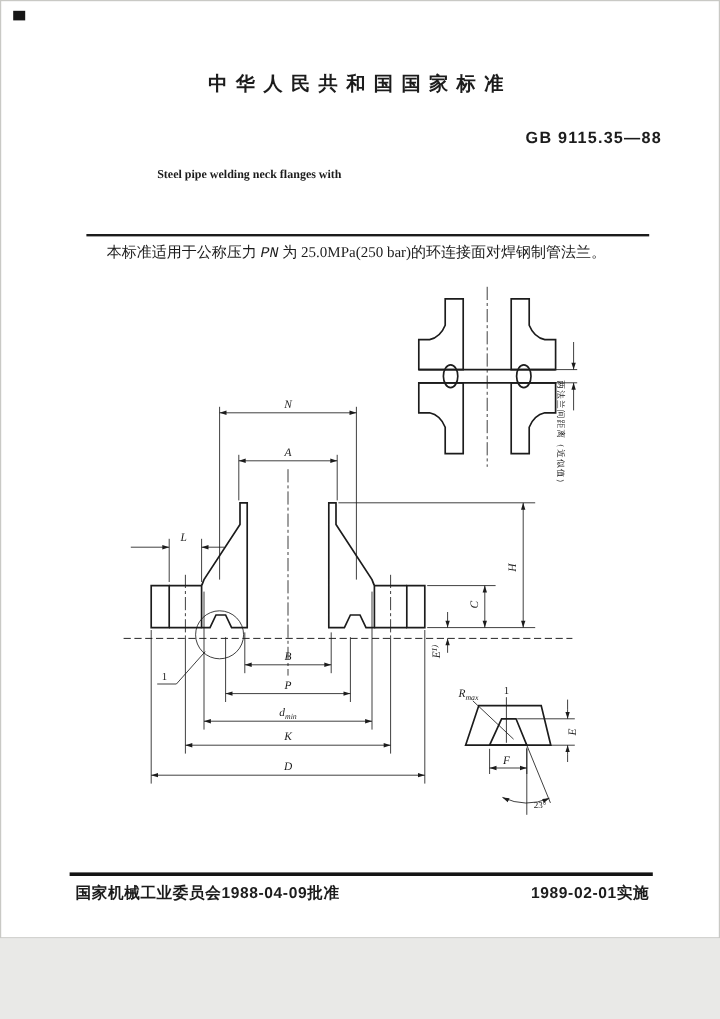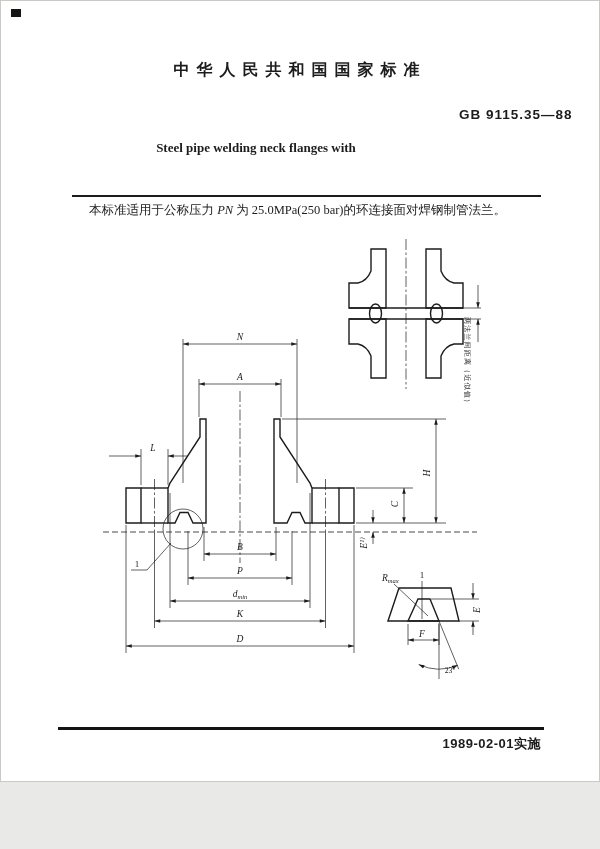--- a/index.html
+++ b/index.html
@@ -5,30 +5,30 @@
   html,body{margin:0;padding:0;background:#e9e9e7;}
   .page{
     position:relative;width:600px;height:782px;margin:0 auto;
     background:#ffffff;border:1px solid #c9c9c5;box-sizing:border-box;
     font-family:"Liberation Sans",sans-serif;color:#1c1c1c;overflow:hidden;
   }
   .corner-mark{position:absolute;left:10px;top:8px;width:10px;height:8px;background:#161616;}
   .std-header{position:absolute;top:59px;left:0;width:100%;text-align:center;
     font-size:16px;font-weight:bold;letter-spacing:7px;}
   .title-cn{position:absolute;top:103px;left:99px;font-size:15.5px;font-weight:bold;letter-spacing:0.5px;white-space:nowrap;}
-  .std-no{position:absolute;top:106px;left:458px;font-size:13.5px;font-weight:bold;letter-spacing:1px;white-space:nowrap;}
-  .en-line{position:absolute;left:130px;width:250px;text-align:center;
-    font-family:"Liberation Serif",serif;font-weight:bold;font-size:13px;white-space:nowrap;}
+  .std-no{position:absolute;top:106px;left:437px;font-size:13.5px;font-weight:bold;letter-spacing:1px;white-space:nowrap;}
+  .en-line{position:absolute;left:130px;width:250px;
+    font-family:"Liberation Serif",serif;font-weight:bold;font-size:10px;white-space:nowrap;}
   .en1{top:139px;} .en2{top:158px;}
   .rule-top{position:absolute;top:194px;left:71px;width:469px;height:2px;background:#1c1c1c;}
   .body-text{font-family:"Liberation Serif",serif;font-size:12.5px;white-space:nowrap;}
   .scope{position:absolute;top:201px;left:88px;}
   .clause{position:absolute;top:220px;left:72px;font-weight:bold;font-family:"Liberation Sans",sans-serif;font-size:12.5px;}
   .clause .num{margin-right:10px;}
-  .var{font-family:Liberation Serif, serif;font-style:italic;}
+  .var{font-family:Liberation Mono, monospace;font-style:italic;}
   .note{position:absolute;top:697px;left:86px;font-family:"Liberation Serif",serif;font-size:11px;white-space:nowrap;}
   .rule-bottom{position:absolute;top:726px;left:57px;width:486px;height:2.5px;background:#141414;}
   .footer-left{position:absolute;top:734px;left:62px;font-size:13px;font-weight:bold;letter-spacing:0.5px;}
   .footer-right{position:absolute;top:734px;right:58px;font-size:13px;font-weight:bold;letter-spacing:0.5px;}
   .drawing-svg{position:absolute;top:230px;left:0;}
   .ln-b{stroke:#1c1c1c;stroke-width:1.4;fill:none;}
   .ln-t{stroke:#1c1c1c;stroke-width:0.7;fill:none;}
   .ln-cl{stroke:#1c1c1c;stroke-width:0.7;fill:none;stroke-dasharray:11 2.5 2.5 2.5;}
   .ln-dash{stroke:#1c1c1c;stroke-width:0.8;fill:none;stroke-dasharray:6 3;}
   .dim-label{font-family:"Liberation Serif",serif;font-style:italic;font-size:9.5px;fill:#1c1c1c;}
@@ -189,15 +189,16 @@
         <line x1="438" y1="392" x2="438" y2="448"></line>
         <line x1="438" y1="390" x2="457.7" y2="438.1"></line>
         <path d="M417.7,433.5 A48 48 0 0 0 456.8,434.2" marker-start="url(#ar)" marker-end="url(#ar)"></path>
       </g>
       <text class="ref-label" x="449" y="442" text-anchor="middle" style="font-size:7.5px">23°</text>
     </g>
   </svg>
 
 
   <div class="rule-bottom"></div>
+  <div class="footer-left">国家机械工业委员会1988-04-09批准</div>
   <div class="footer-right">1989-02-01实施</div>
 
 </div>
 
 </body></html>

